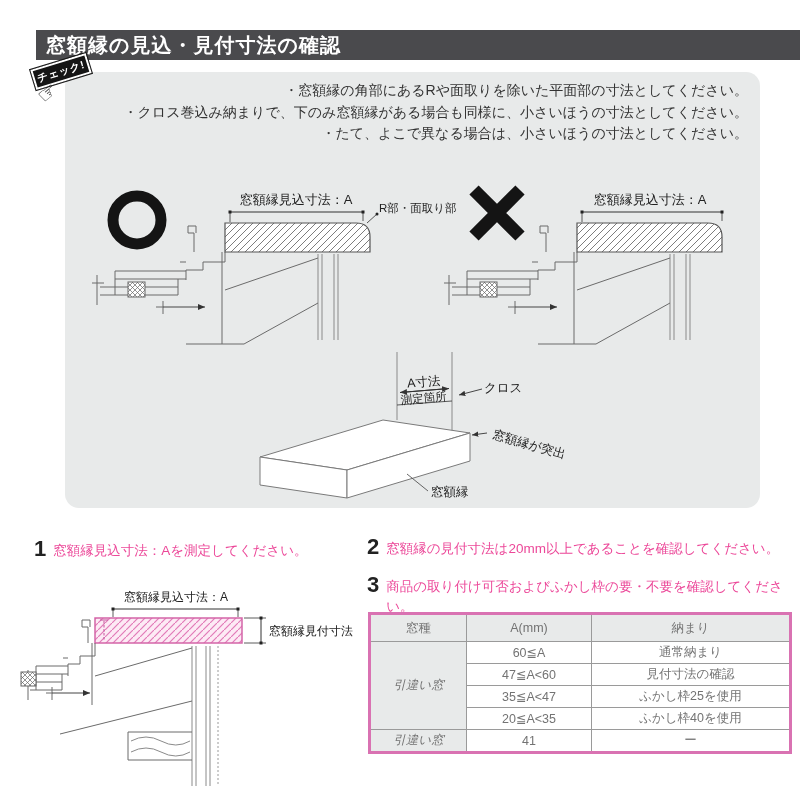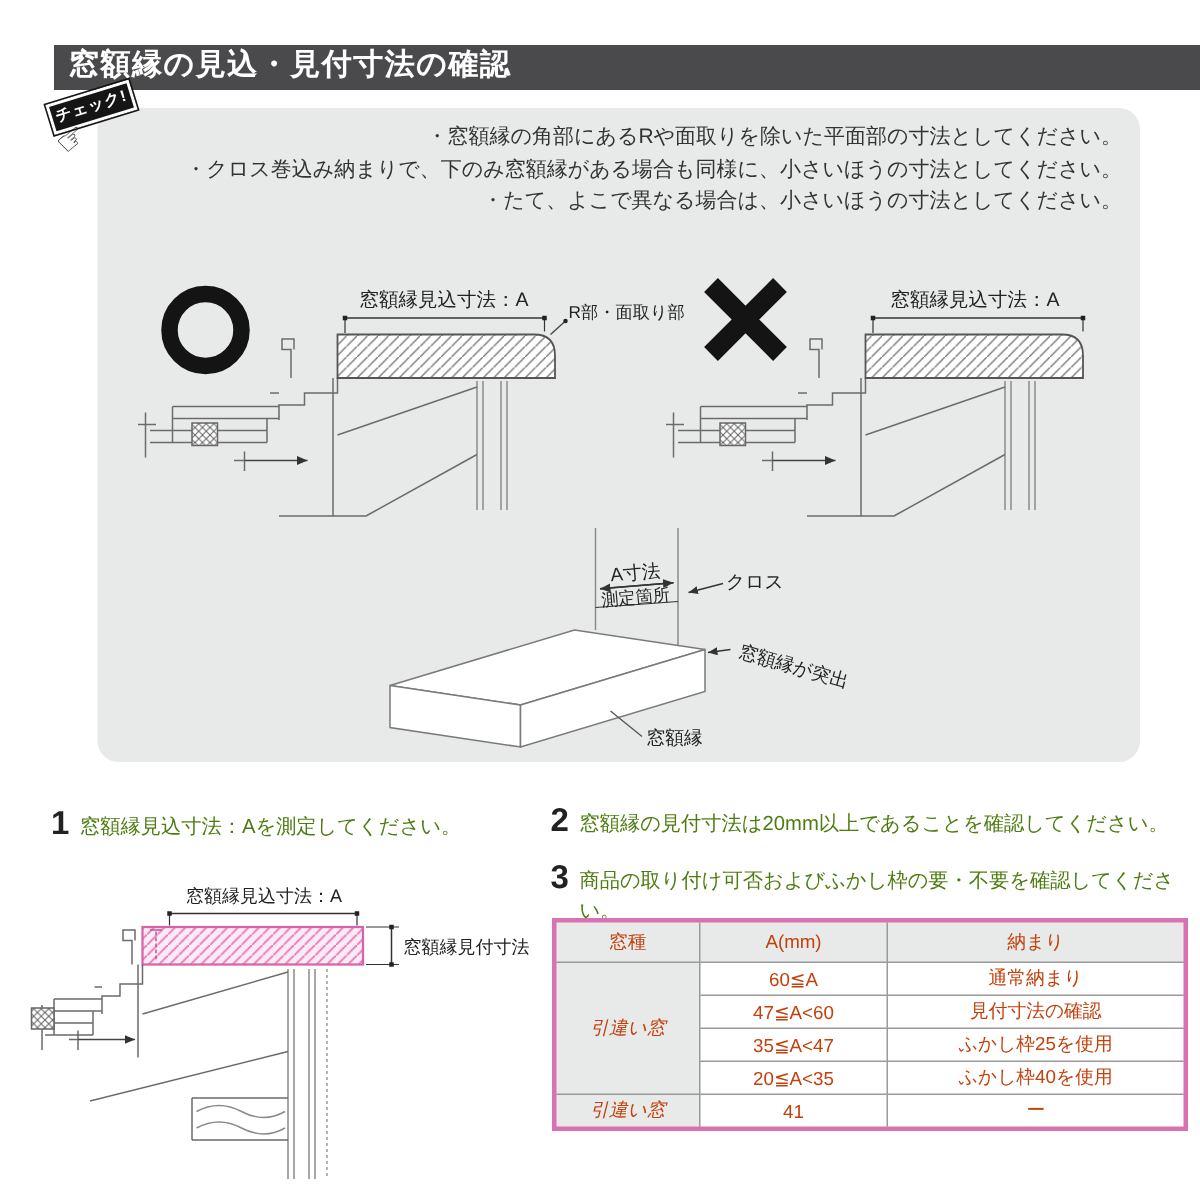--- a/index.html
+++ b/index.html
@@ -6,21 +6,21 @@
   body{
     width:800px;height:800px;position:relative;background:#ffffff;
     font-family:"Liberation Sans","DejaVu Sans",sans-serif;color:#333;
     overflow:hidden;
   }
   .abs{position:absolute;}
 
   #header-bar{
     left:36px;top:30px;width:764px;height:30px;background:#4a4a4d;
     color:#fff;font-weight:bold;font-size:20px;line-height:30px;
-    padding-left:10px;box-sizing:border-box;letter-spacing:1px;z-index:1;font-family:Liberation Mono, monospace;
+    padding-left:10px;box-sizing:border-box;letter-spacing:1px;z-index:1;
   }
 
   #gray-panel{
     left:65px;top:72px;width:695px;height:436px;background:#e8eaea;
     border-radius:14px;z-index:0;
   }
 
   #check-stamp{
     left:32px;top:61px;width:54px;height:17px;background:#151515;color:#fff;
     font-size:10.5px;font-weight:bold;text-align:center;line-height:17px;
@@ -33,28 +33,28 @@
   }
 
   #check-lines{left:88px;top:80px;width:660px;font-size:14px;line-height:21.7px;z-index:2;color:#333;}
   #check-lines .indent{padding-left:14px;text-align:right;}
 
   #diagram-layer{left:0;top:0;z-index:2;pointer-events:none;}
   #diagram-layer text{font-family:"Liberation Sans","DejaVu Sans",sans-serif;}
 
   .step{display:flex;align-items:flex-start;gap:7px;z-index:2;}
   .step-num{font-size:22px;font-weight:bold;color:#222;line-height:20px;}
-  .step-text{font-size:13.5px;color:#4d7c0f;line-height:20px;padding-top:2px;}
+  .step-text{font-size:13.5px;color:#ec4899;line-height:20px;padding-top:2px;}
   #step-1{left:34px;top:539px;}
   #step-2{left:367px;top:537px;}
   #step-3{left:367px;top:575px;}
 
   #size-table{
     left:368px;top:612px;width:421px;border-collapse:collapse;
-    border:3px solid #d972b2;font-size:12.5px;color:#c2410c;table-layout:fixed;z-index:2;
+    border:3px solid #d972b2;font-size:12.5px;color:#737373;table-layout:fixed;z-index:2;
   }
   #size-table th,#size-table td{
     border:1px solid #9a9a9a;text-align:center;padding:0;
     height:21px;font-weight:normal;background:#fff;
   }
   #size-table th{background:#e8eaea;height:26px;}
   #size-table td.rowhead{background:#e8eaea;font-style:italic;}
   #size-table col.c1{width:97px;}
   #size-table col.c2{width:125px;}
   #size-table col.c3{width:199px;}

